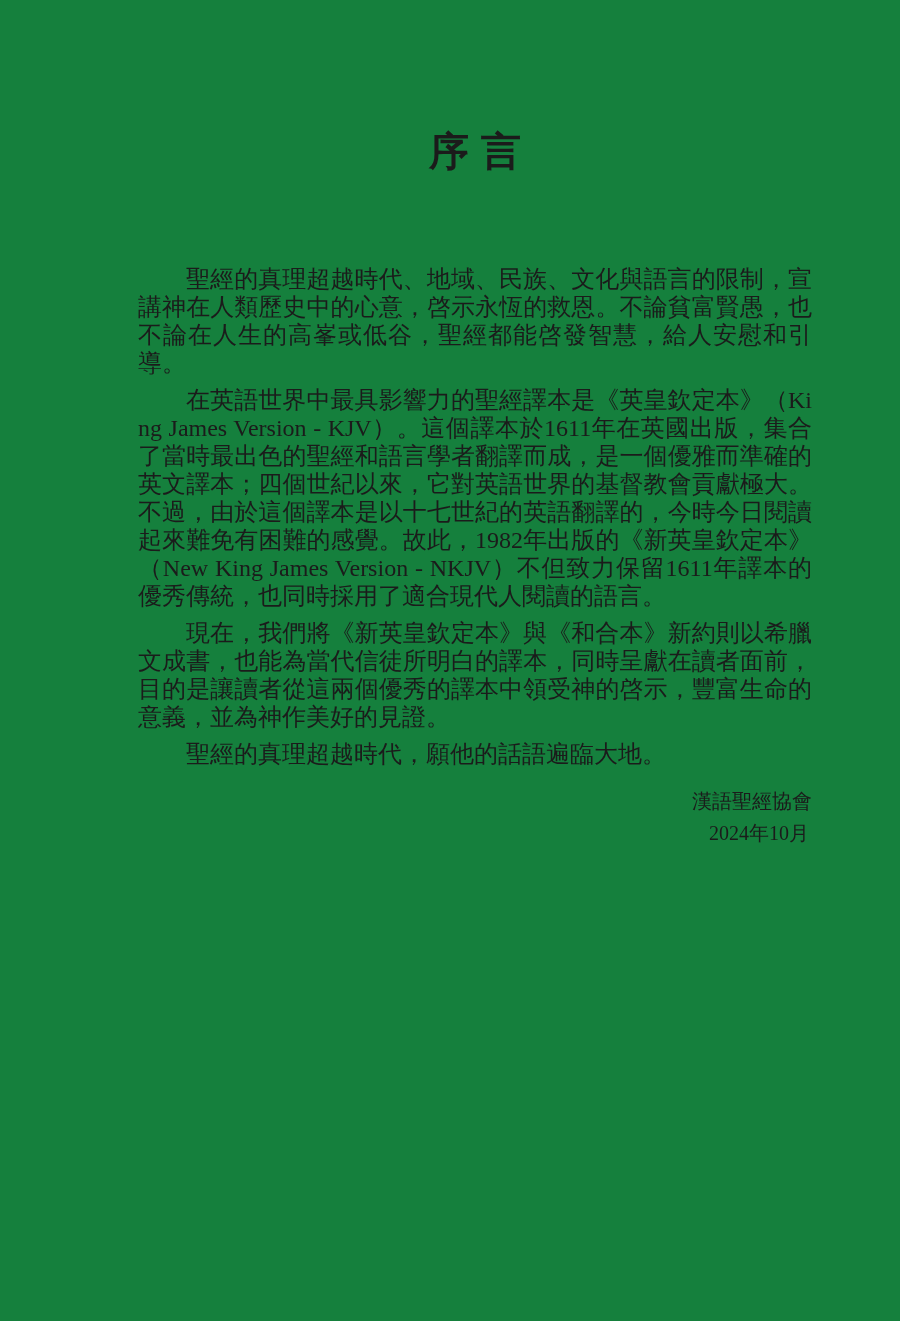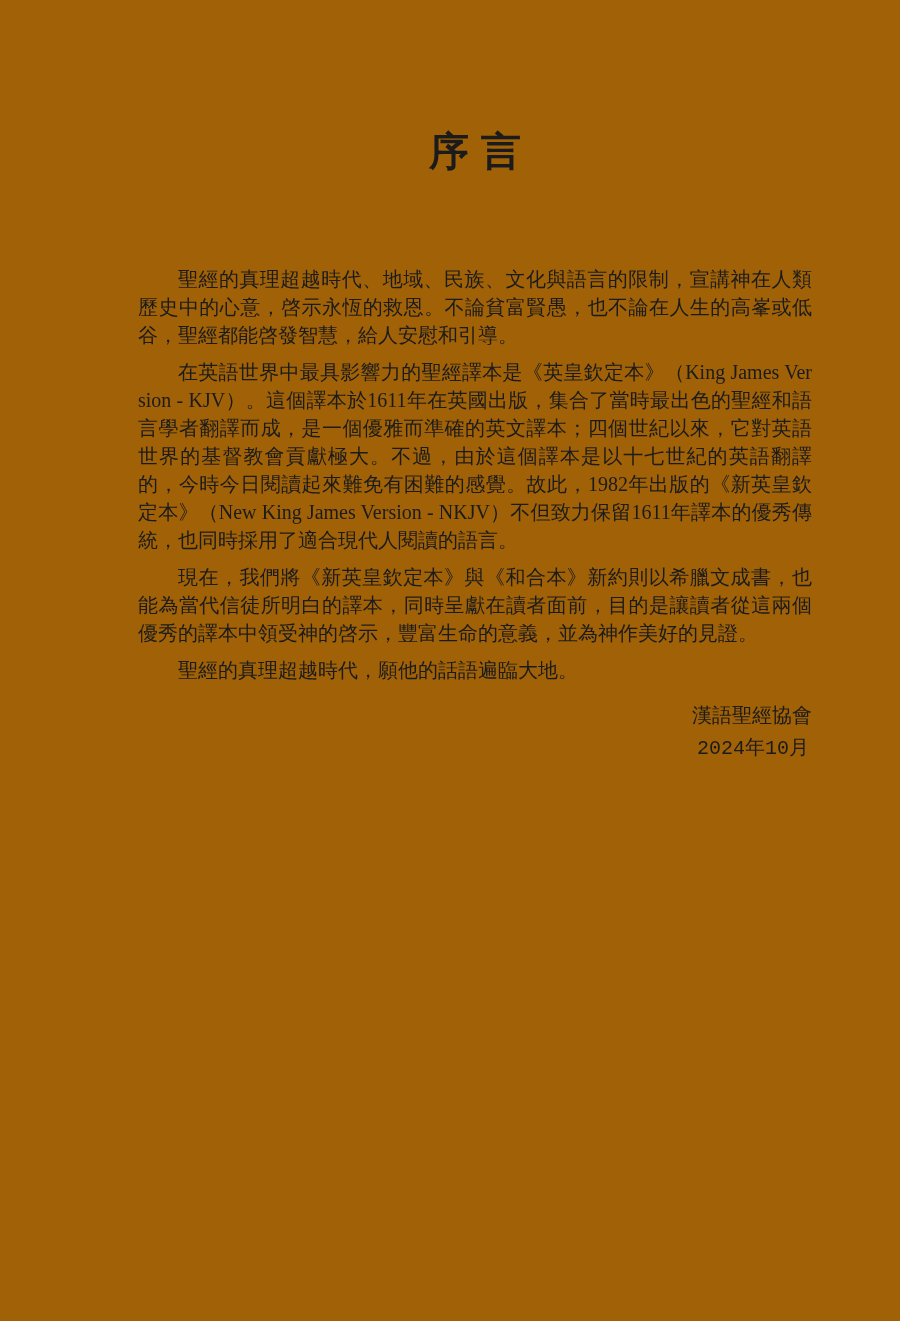--- a/index.html
+++ b/index.html
@@ -12,50 +12,49 @@
     height: 1321px;
     font-family: "Liberation Serif", "DejaVu Serif", serif;
     color: #1b1b1b;
     overflow: hidden;
   }
   .page {
     box-sizing: border-box;
     width: 900px;
     height: 1321px;
     padding: 128px 88px 0 138px;
-    background: #a16207;
+    background: #15803d;
   }
   h1.doc-title {
     margin: 0 0 89px 0;
     font-size: 40px;
     line-height: 48px;
     font-weight: bold;
     text-align: center;
     letter-spacing: 12px;
     padding-left: 12px; 
     white-space: nowrap;
   }
   .body-text p {
     margin: 0 0 9px 0;
-    font-size: 20px;
+    font-size: 24px;
     line-height: 28px;
     text-align: justify;
     text-justify: inter-ideograph;
     text-indent: 2em;
     word-break: break-all;
   }
   .body-text p:last-child {
     margin-bottom: 0;
   }
   .signature {
     margin-top: 17px;
     text-align: right;
     font-size: 20px;
     line-height: 32px;
-    font-family: Liberation Mono, monospace;
   }
   .signature .sig-date {
     margin-right: 3px;
   }
 </style>
 </head>
 <body>
 
 <main class="page">
 

